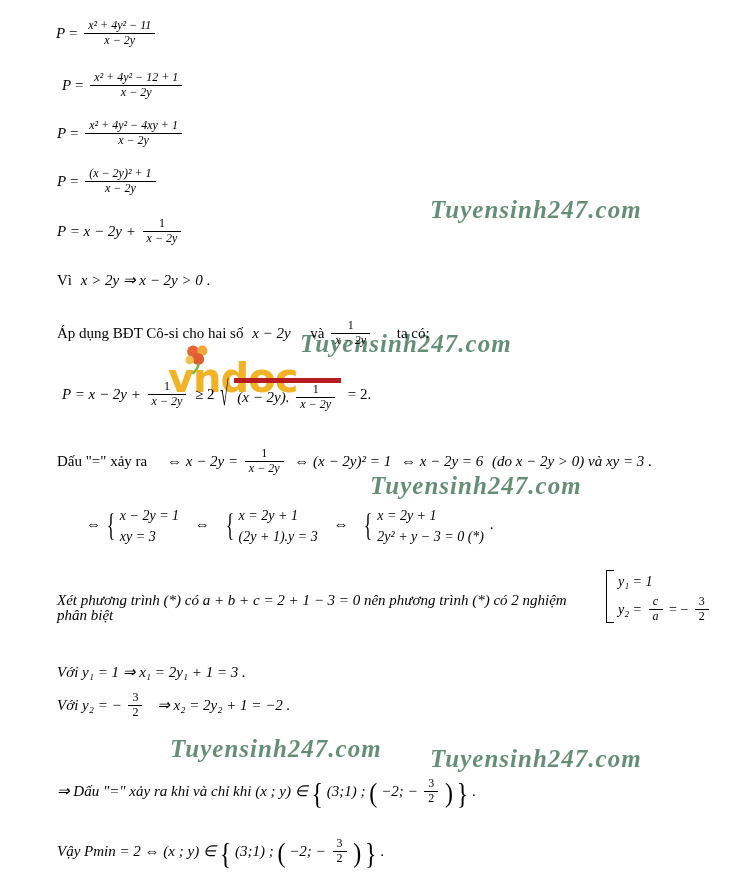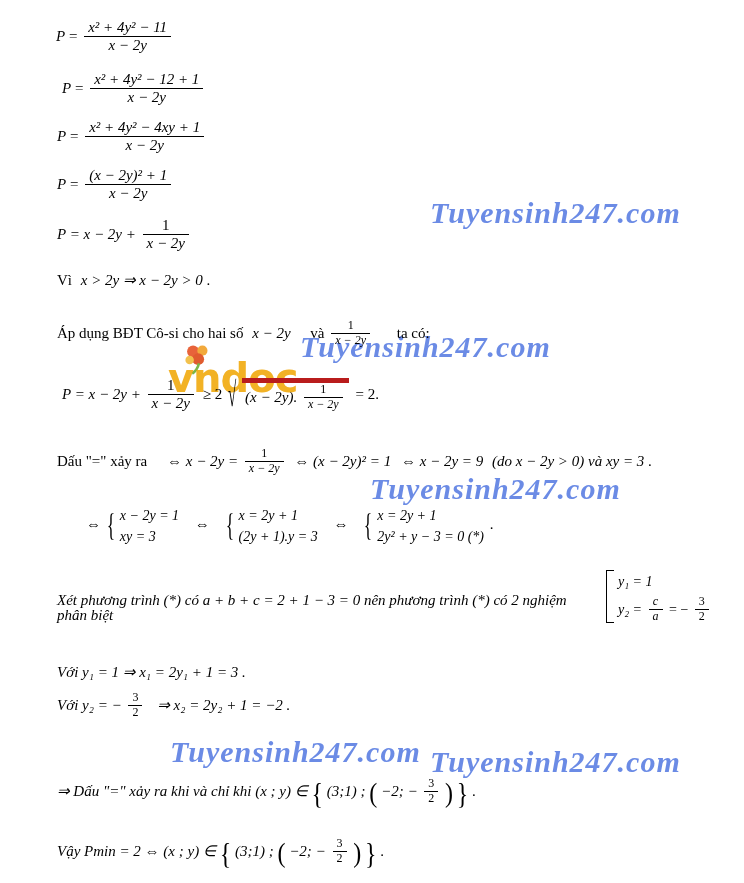--- a/index.html
+++ b/index.html
@@ -19,29 +19,29 @@
     position: relative;
     width: 744px;
     height: 883px;
     padding: 0;
     box-sizing: border-box;
   }
 
   
   .wm {
     position: absolute;
-    color: #1d4ed8;
+    color: #14532d;
     font-family: "Liberation Serif", serif;
     font-style: italic;
     font-weight: bold;
     white-space: nowrap;
     pointer-events: none;
     user-select: none;
     opacity: .65;
-    font-size: 30px;
+    font-size: 25px;
     letter-spacing: 1px;
   }
   .wm-1 { left: 430px; top: 196px; }
   .wm-2 { left: 300px; top: 330px; }
   .wm-3 { left: 370px; top: 472px; }
   .wm-4 { left: 170px; top: 735px; }
   .wm-5 { left: 430px; top: 745px; }
 
   .vndoc-wm {
     position: absolute;
@@ -74,21 +74,21 @@
     line-height: 1;
   }
   .txt { font-family: "Liberation Serif", serif; font-size: 15px; }
   .it  { font-style: italic; }
 
   
   .frac {
     display: inline-block;
     vertical-align: middle;
     text-align: center;
-    font-size: 15px;
+    font-size: 12px;
     line-height: 1.15;
     margin: 0 3px;
     position: relative;
     top: -1px;
   }
   .frac .num { display: block; padding: 0 4px; }
   .frac .den { display: block; border-top: 1px solid #000; padding: 0 4px; }
   .frac.small { font-size: 12px; }
 
   
@@ -273,21 +273,21 @@
   </div>
 
   <div class="row" style="left:57px; top:448px;">
     <span class="txt">Dấu "=" xảy ra</span>
     <span class="txt it" style="margin-left:16px;">⇔ x − 2y =</span>
     <span class="frac small">
       <span class="num">1</span>
       <span class="den it">x − 2y</span>
     </span>
     <span class="txt it" style="margin-left:4px;">⇔ (x − 2y)² = 1</span>
-    <span class="txt it" style="margin-left:6px;">⇔ x − 2y = 9</span>
+    <span class="txt it" style="margin-left:6px;">⇔ x − 2y = 6</span>
     <span class="txt it" style="margin-left:5px;margin-top:24px;">(do x − 2y &gt; 0) và xy = 3</span>
     <span class="txt">.</span>
   </div>
 
   <div class="row" style="left:86px; top:505px;">
     <span>⇔</span>
     <span class="sys">
       <span class="brace">{</span>
       <span class="line it">x − 2y = 1</span>
       <span class="line it">xy = 3</span>

